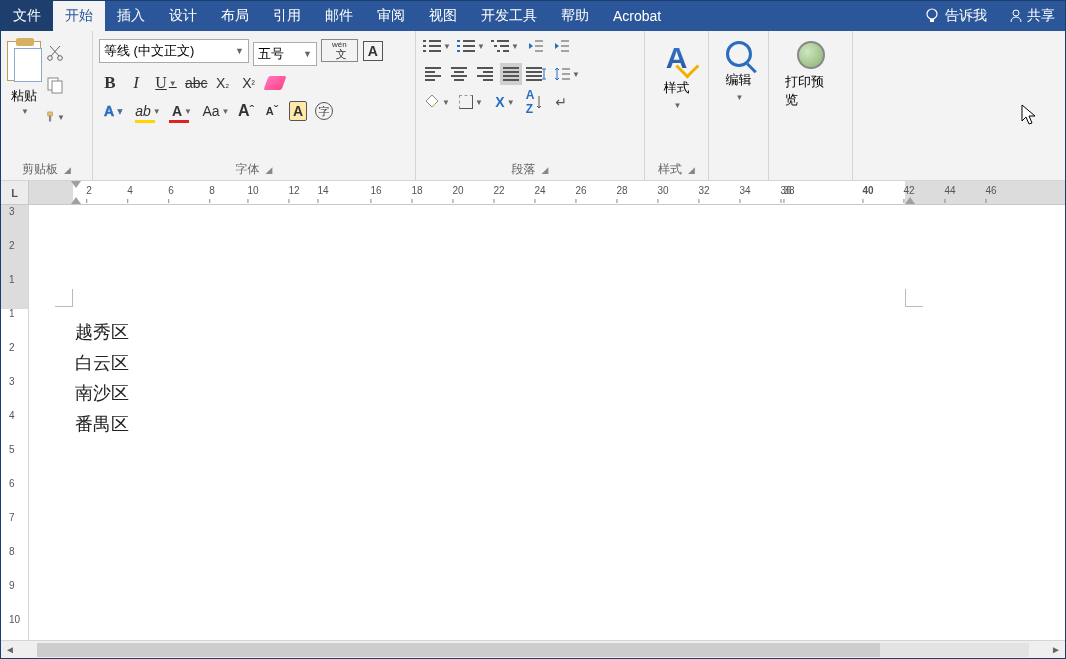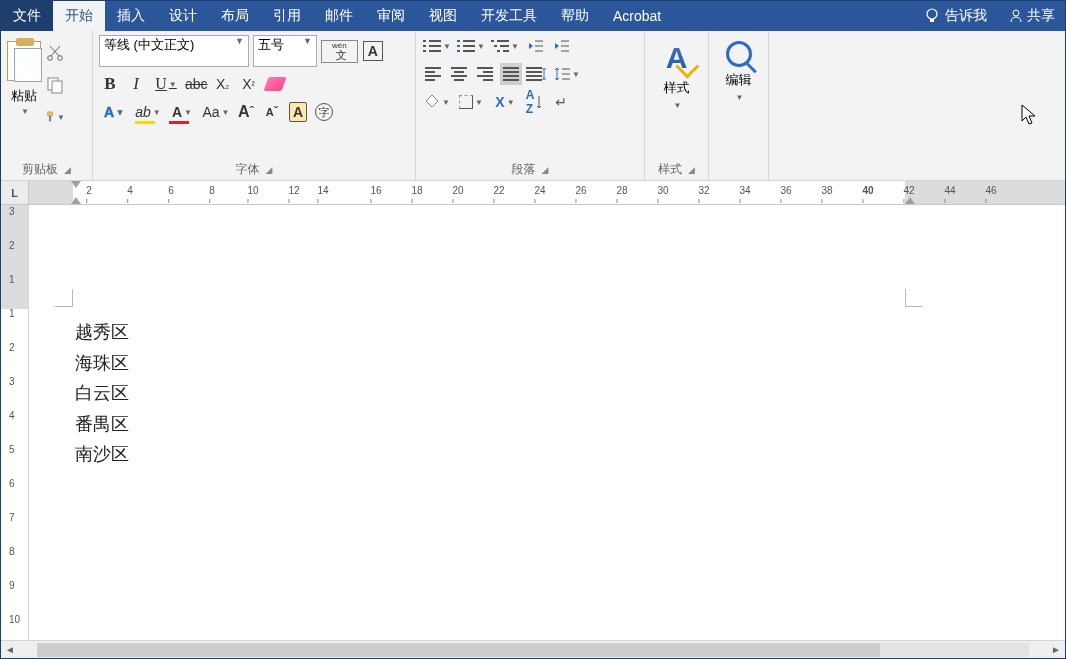--- a/index.html
+++ b/index.html
@@ -26,24 +26,24 @@
   .paste-icon { width: 34px; height: 40px; background: #fff; border: 1px solid #c0a050; position: relative; margin-top: 6px; }
   .paste-icon::before { content: ""; position: absolute; top: -4px; left: 8px; width: 18px; height: 8px; background: #d4b060; border-radius: 2px; }
   .paste-icon::after { content: ""; position: absolute; top: 6px; left: 6px; width: 26px; height: 32px; background: #fff; border: 1px solid #8aa8d0; }
   .paste-label { font-size: 13px; margin-top: 4px; }
   .clip-side { display: flex; flex-direction: column; gap: 12px; padding-top: 8px; }
   .scissors, .copy-ic, .brush-ic { width: 20px; height: 20px; display: flex; align-items: center; justify-content: center; color: #444; }
   
   
   .font-rows { display: flex; flex-direction: column; gap: 6px; width: 310px; }
   .row { display: flex; align-items: center; gap: 4px; }
-  .combo { background: #fff; border: 1px solid #ababab; height: 32px; display: flex; align-items: flex-start; padding: 0 4px; font-size: 13px; }
+  .combo { background: #fff; border: 1px solid #ababab; height: 24px; display: flex; align-items: center; padding: 0 4px; font-size: 13px; }
   .combo .dd { margin-left: auto; font-size: 9px; color: #666; }
   .fontname { width: 150px; }
-  .fontsize { width: 64px; }
+  .fontsize { width: 64px; margin-top: 7px; }
   .ibtn { min-width: 22px; height: 22px; display: inline-flex; align-items: center; justify-content: center; font-size: 14px; color: #333; cursor: pointer; position: relative; }
   .ibtn.wider { min-width: 30px; }
   .dd-arrow { font-size: 8px; color: #666; margin-left: 2px; }
   .wen { border: 1px solid #888; padding: 1px 10px; font-size: 11px; line-height: 1; text-align:right; }
   .wen small { display:block; font-size:8px; }
   .boxA { border: 1px solid #555; width: 20px; height: 20px; display: flex; align-items: center; justify-content: center; font-weight: bold; }
   .B { font-weight: bold; font-family: "Times New Roman"; font-size: 17px;}
   .I { font-style: italic; font-family: "Times New Roman"; font-size: 17px;}
   .U { text-decoration: underline; font-family: "Times New Roman"; font-size: 16px;}
   .strike { text-decoration: line-through; }
@@ -404,20 +404,29 @@
     <div class="group-body" style="justify-content:center">
       <div class="big-btn">
         <div class="magnifier"></div>
         <span>编辑</span>
         <span class="dd-arrow">▼</span>
       </div>
     </div>
     <div class="group-label"></div>
   </div>
 
+  <div class="group" style="width:84px">
+    <div class="group-body" style="justify-content:center">
+      <div class="big-btn">
+        <div class="circle-ic"></div>
+        <span>打印预览</span>
+      </div>
+    </div>
+    <div class="group-label"></div>
+  </div>
 
   <div style="flex:1; position:relative">
     <div class="cursor-img">
       <svg width="20" height="24" viewBox="0 0 20 24">
           <path d="M3 2l0 16 4-4 3 7 3-1-3-7 6 0z" fill="#fff" stroke="#000" stroke-width="1"></path>
         </svg>
     </div>
   </div>
 </div>
 
@@ -440,21 +449,21 @@
       <div class="tick" style="left: 388px;">18</div>
       <div class="tick" style="left: 429px;">20</div>
       <div class="tick" style="left: 470px;">22</div>
       <div class="tick" style="left: 511px; text-align: center;">24</div>
       <div class="tick" style="left: 552px;">26</div>
       <div class="tick" style="left: 593px;">28</div>
       <div class="tick" style="left: 634px;">30</div>
       <div class="tick" style="left: 675px;">32</div>
       <div class="tick" style="left: 716px;">34</div>
       <div class="tick" style="left: 757px;">36</div>
-      <div class="tick" style="left: 798px;">38</div>
+      <div class="tick" style="left: 760px;">38</div>
       <div class="tick" style="left: 839px; font-weight: bold;">40</div>
       <div class="tick" style="left: 880px;">42</div>
       <div class="tick" style="left: 921px;">44</div>
       <div class="tick" style="left: 962px;">46</div>
     </div>
 </div>
 
 <div class="doc-area">
   <div class="vruler" id="vruler">
     <div class="vgray"></div>
@@ -471,24 +480,23 @@
       <div class="vtick" style="top: 346px;">8</div>
       <div class="vtick" style="top: 380px;">9</div>
       <div class="vtick" style="top: 414px;">10</div>
     </div>
   <div class="page-wrap">
     <div class="page">
       <div class="corner-tl"></div>
       <div class="corner-tr"></div>
       <div id="doclines">
           <div class="doc-line">越秀区</div>
-          <div class="doc-line">海珠区</div>
           <div class="doc-line">白云区</div>
+          <div class="doc-line">南沙区</div>
           <div class="doc-line">番禺区</div>
-          <div class="doc-line">南沙区</div>
         </div>
     </div>
   </div>
 </div>
 
 <div class="hscroll">
   <div class="hscroll-btn">◄</div>
   <div class="hscroll-track">
       <div class="hscroll-thumb"></div>
     </div>

